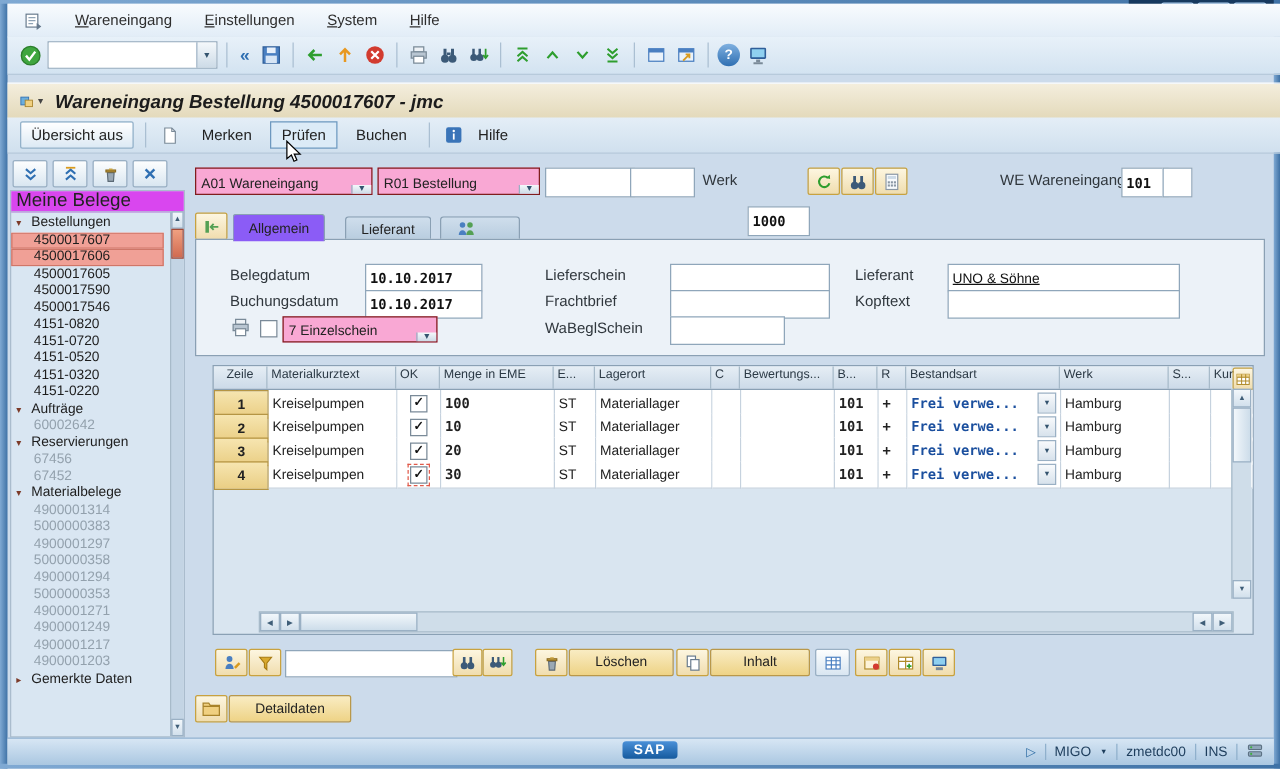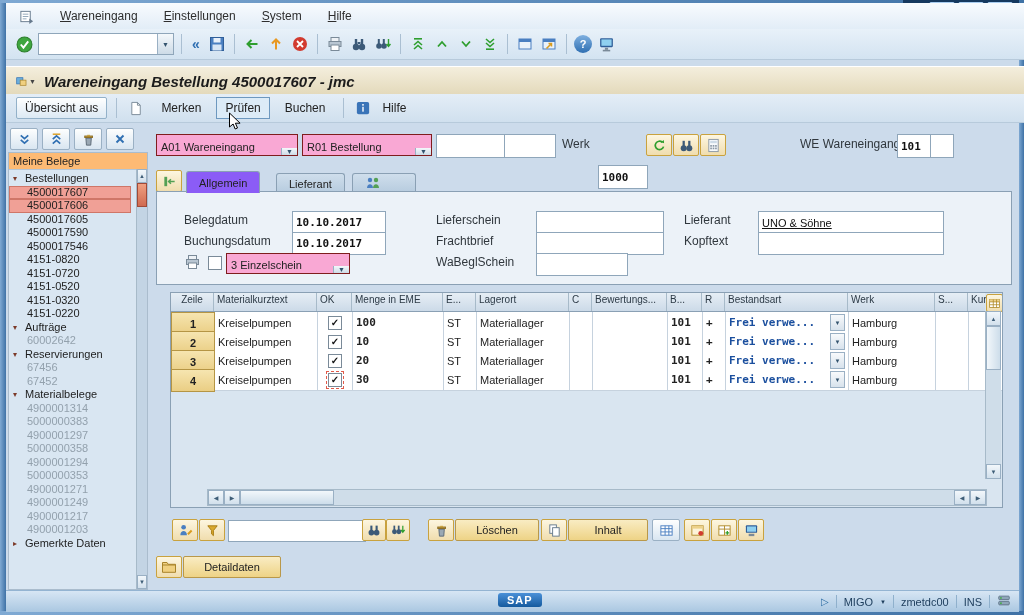--- a/index.html
+++ b/index.html
@@ -34,21 +34,21 @@
   .abtn{font-size:12px;color:#222;padding:3px 8px;border:1px solid transparent}
   .abtn.boxed{border:1px solid #93b1c9;background:linear-gradient(#fff,#dce9f4);border-radius:2px}
   .abtn.hov{border:1px solid #6d98bf;background:#dcebf7}
   
   .ibtn{display:flex;align-items:center;justify-content:center;background:linear-gradient(#fdfefe,#d9e6f1);border:1px solid #9ab0c4;border-radius:2px}
   .gibtn{display:flex;align-items:center;justify-content:center;background:linear-gradient(#fdf6e0,#f0ddae);border:1px solid #c9a23e;border-radius:2px}
   .tbtn{display:flex;align-items:center;justify-content:center;background:linear-gradient(#f9ecc3,#eed386);border:1px solid #b9984a;border-radius:2px;font-size:11px;color:#222}
   
   .side-icons{display:flex;gap:4px}
   .sidepanel{background:#d9e6f2;border:1px solid #aabccd}
-  .side-header{height:16px;line-height:16px;padding-left:4px;font-size:11px;color:#222;background:#fdba74;border-bottom:1px solid #b3c6d8}
+  .side-header{height:16px;line-height:16px;padding-left:4px;font-size:15px;color:#222;background:#d946ef;border-bottom:1px solid #b3c6d8}
   .tree{padding-top:2px}
   .tgrp{display:flex;align-items:center;gap:4px;height:13.5px;line-height:13.5px;font-size:11px;color:#1d1d1d;padding-left:4px;white-space:nowrap;overflow:hidden}
   .tri{font-size:8px;color:#7c3a28;width:8px}
   .titem{height:13.5px;line-height:13.5px;font-size:11px;padding-left:18px;color:#1d1d1d;white-space:nowrap;overflow:hidden;width:104px}
   .titem.gray{color:#93a1ad}
   .titem.selx{background:#f0a096;box-shadow:inset 0 0 0 1px #cf7668}
   .sscroll{position:absolute;right:0;top:16px;bottom:0;width:10px;background:#c3d4e4;border-left:1px solid #a7bac9;display:flex;flex-direction:column}
   .sbtn{height:12px;font-size:6px;display:flex;align-items:center;justify-content:center;background:linear-gradient(#f2f7fb,#d2e0ec);border:1px solid #9ab0c4;color:#3f5e78}
   .sthumb-red{height:22px;background:linear-gradient(#f0a080,#d06a50);border:1px solid #a04a38}
   .sfill{flex:1}
@@ -442,21 +442,21 @@
 
   <span class="ab" style="left:184px;top:254px;z-index:2">
     <svg width="17" height="16" viewBox="0 0 16 16">
         <rect x="4" y="1.5" width="8" height="4" fill="#eef2f6" stroke="#7a8a98"></rect>
         <rect x="2" y="5.5" width="12" height="5" fill="#b9c6d2" stroke="#7a8a98"></rect>
         <rect x="4" y="9" width="8" height="5.5" fill="#fff" stroke="#7a8a98"></rect>
       </svg>
   </span>
   <span class="ck ab" style="left:208px;top:256px;z-index:2"></span>
   <div class="sel ab" style="left:226px;top:253px;width:122px;height:19px;z-index:2">
-    <span class="txt">3 Einzelschein</span>
+    <span class="txt">7 Einzelschein</span>
     <span class="dd">▼</span>
   </div>
   <span class="lbl ab" style="left:436px;top:253px;line-height:19px;z-index:2">WaBeglSchein</span>
   <input class="inp ab" style="left: 536px; top: 253px; width: 84px; height: 19px; z-index: 2;" value="">
 
   <div class="twrap ab" style="left:170px;top:292px;width:831px;height:214px">
     <div class="thead">
       <span class="th cw0 cen">Zeile</span>
       <span class="th cw1">Materialkurztext</span>
       <span class="th cw2">OK</span>

